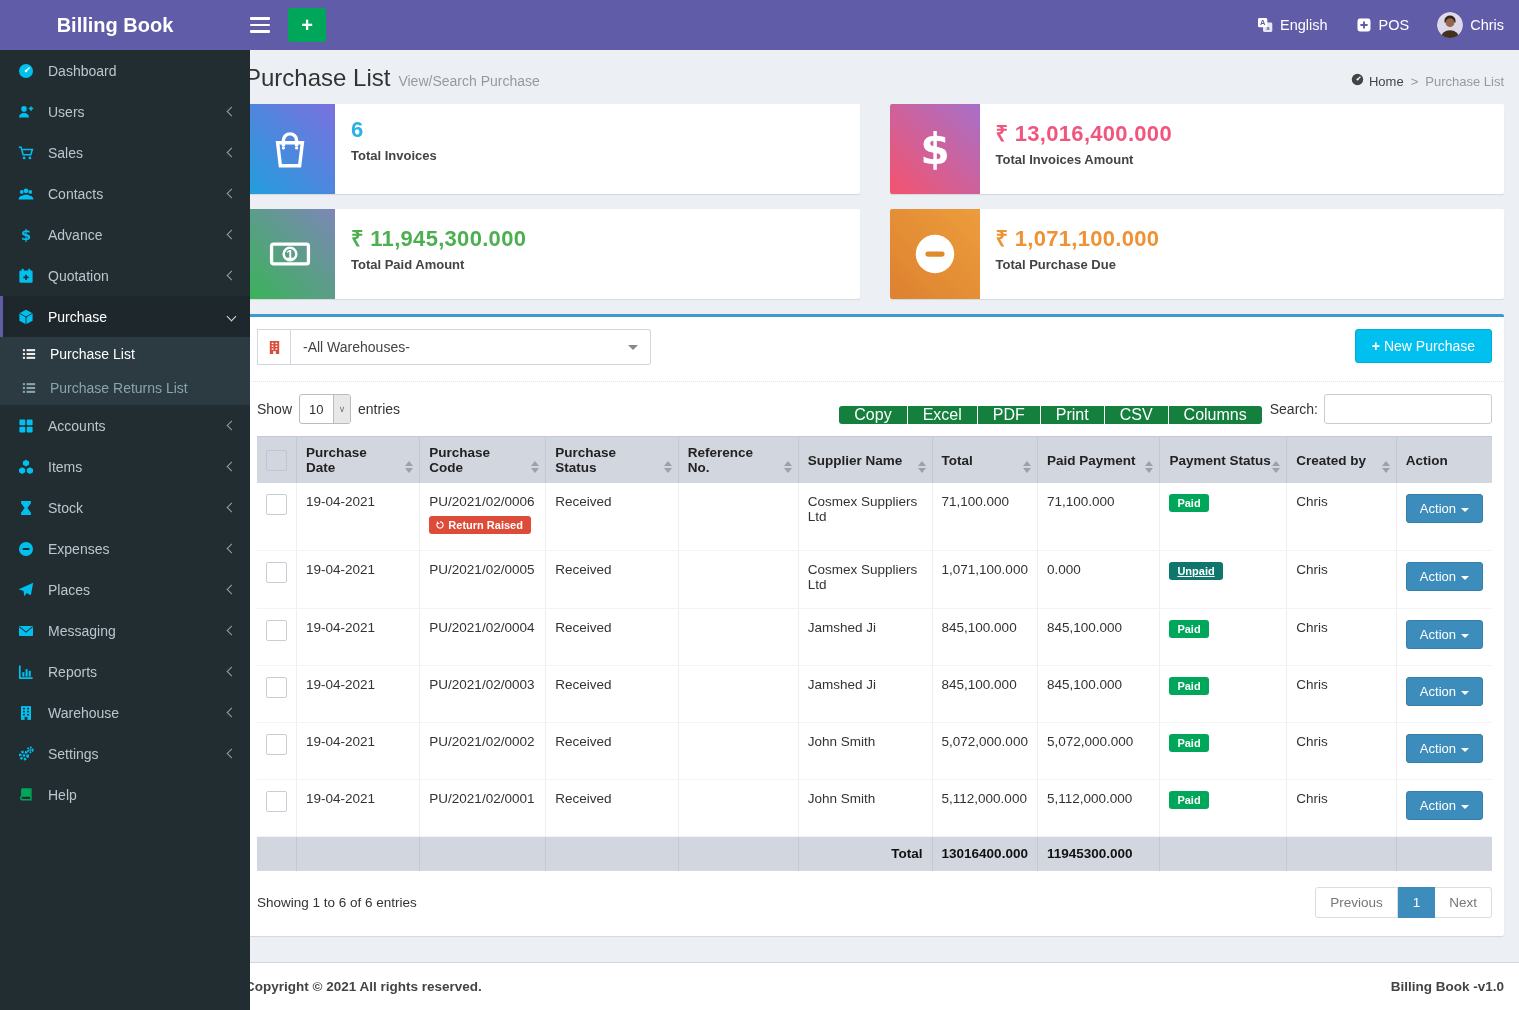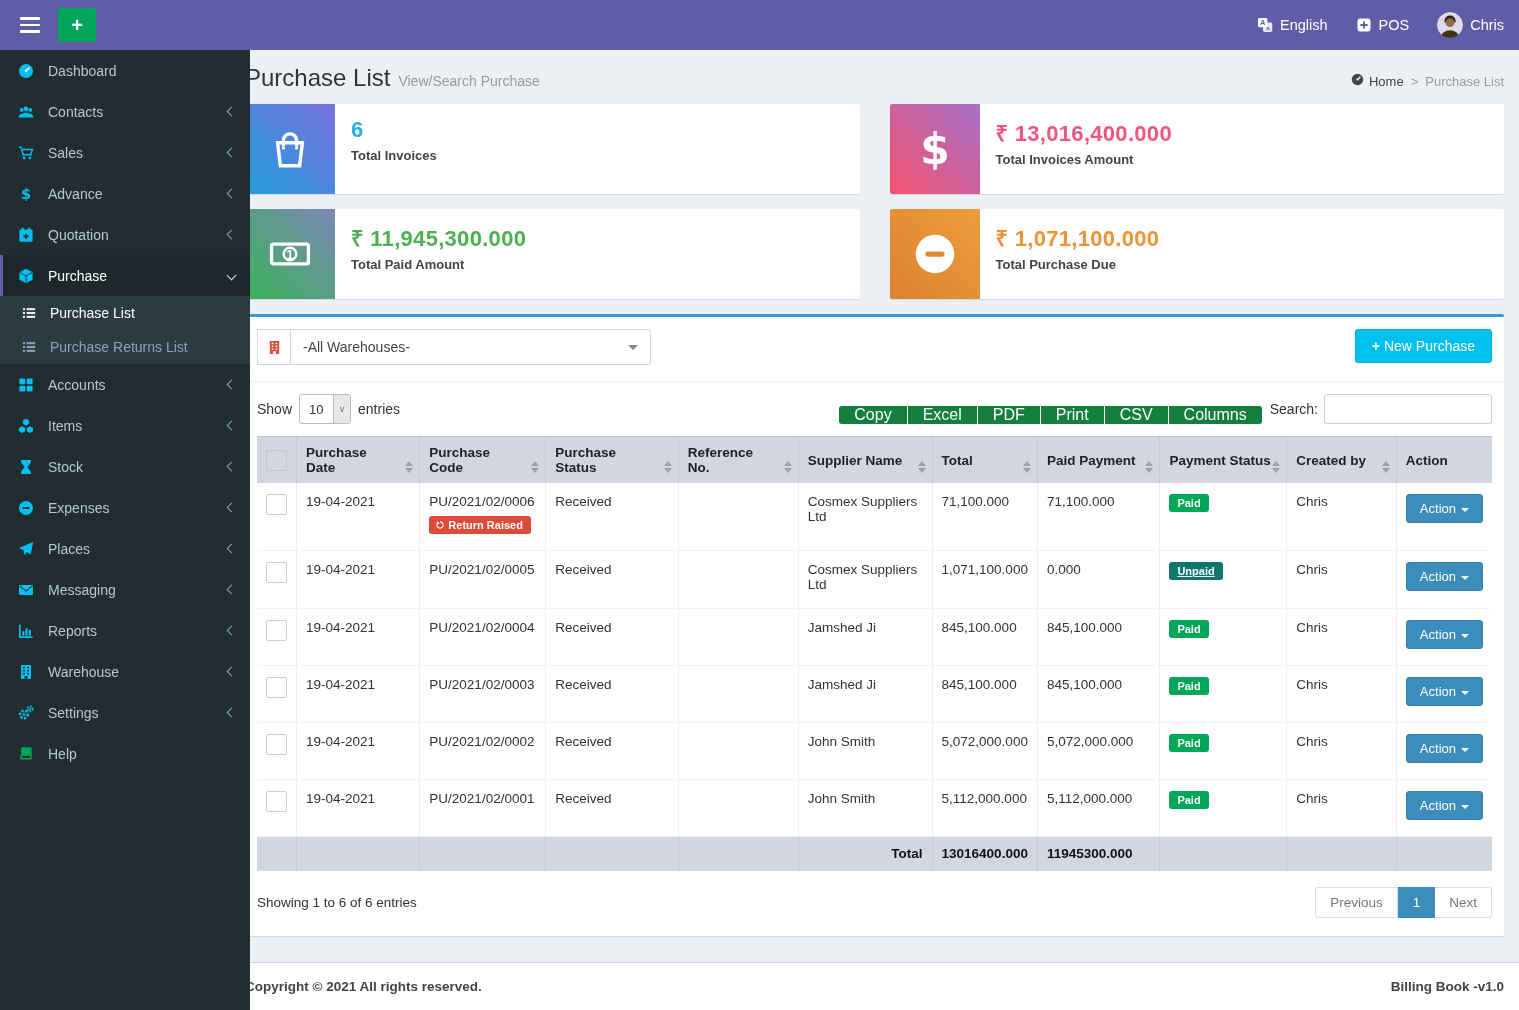--- a/index.html
+++ b/index.html
@@ -110,20 +110,23 @@
   .pg-btn.active { background:#3c8dbc; border-color:#3c8dbc; color:#fff; }
 
   
   .footer { background:#fff; border-top:1px solid #d2d6de; padding:16px 15px; display:flex; font-size:13.5px; font-weight:bold; color:#444; margin-top:18px; }
   .footer .right { margin-left:auto; }
 </style>
 </head>
 <body>
 
 <div class="navbar">
+  <div class="brand">
+    <span>Billing Book</span>
+  </div>
   <div class="nav-main">
     <div class="hamburger">
         <i></i>
         <i></i>
         <i></i>
       </div>
     <button class="plus-btn">+</button>
     <div class="nav-right">
       <div class="nav-link">
         <span class="nv-ic" style="width: 16px; height: 16px; display: inline-flex;">
@@ -169,40 +172,53 @@
               <path d="M8 8L11.6 4.6" stroke="#fff" stroke-width="1.4"></path>
             </svg>
           </span>
           <span>Dashboard</span>
         </div>
       </li>
       <li>
         <div class="sitem">
           <span class="ic">
             <svg viewBox="0 0 16 16" xmlns="http://www.w3.org/2000/svg" fill="currentColor">
+              <circle cx="6" cy="4.9" r="2.8"></circle>
+              <path d="M1 13.6c0-2.8 2.2-4.5 5-4.5s5 1.7 5 4.5z"></path>
+              <path d="M10.8 4.6h4.4M13 2.4v4.4" stroke="currentColor" stroke-width="1.5" fill="none"></path>
+            </svg>
+          </span>
+          <span>Users</span>
+          <span class="chev left"></span>
+        </div>
+      </li>
+      <li>
+        <div class="sitem">
+          <span class="ic">
+            <svg viewBox="0 0 16 16" xmlns="http://www.w3.org/2000/svg" fill="currentColor">
+              <path d="M.8 2.2h2.3l2 7.6h7.7l1.6-5.4H4.6" fill="none" stroke="currentColor" stroke-width="1.5"></path>
+              <circle cx="6.1" cy="12.9" r="1.35"></circle>
+              <circle cx="11.9" cy="12.9" r="1.35"></circle>
+            </svg>
+          </span>
+          <span>Sales</span>
+          <span class="chev left"></span>
+        </div>
+      </li>
+      <li>
+        <div class="sitem">
+          <span class="ic">
+            <svg viewBox="0 0 16 16" xmlns="http://www.w3.org/2000/svg" fill="currentColor">
               <circle cx="3.7" cy="5.9" r="1.9"></circle>
               <circle cx="12.3" cy="5.9" r="1.9"></circle>
               <circle cx="8" cy="4.8" r="2.4"></circle>
               <path d="M.6 13.5c0-2.1 1.5-3.5 3.4-3.7 1-.7 2.4-1.1 4-1.1s3 .4 4 1.1c1.9.2 3.4 1.6 3.4 3.7z"></path>
             </svg>
           </span>
           <span>Contacts</span>
-          <span class="chev left"></span>
-        </div>
-      </li>
-      <li>
-        <div class="sitem">
-          <span class="ic">
-            <svg viewBox="0 0 16 16" xmlns="http://www.w3.org/2000/svg" fill="currentColor">
-              <path d="M.8 2.2h2.3l2 7.6h7.7l1.6-5.4H4.6" fill="none" stroke="currentColor" stroke-width="1.5"></path>
-              <circle cx="6.1" cy="12.9" r="1.35"></circle>
-              <circle cx="11.9" cy="12.9" r="1.35"></circle>
-            </svg>
-          </span>
-          <span>Sales</span>
           <span class="chev left"></span>
         </div>
       </li>
       <li>
         <div class="sitem">
           <span class="ic">
             <svg viewBox="0 0 16 16" xmlns="http://www.w3.org/2000/svg" fill="currentColor">
               <text x="8" y="13" text-anchor="middle" font-size="14.5" font-weight="bold" font-family="DejaVu Sans,sans-serif" fill="currentColor">$</text>
             </svg>
           </span>

